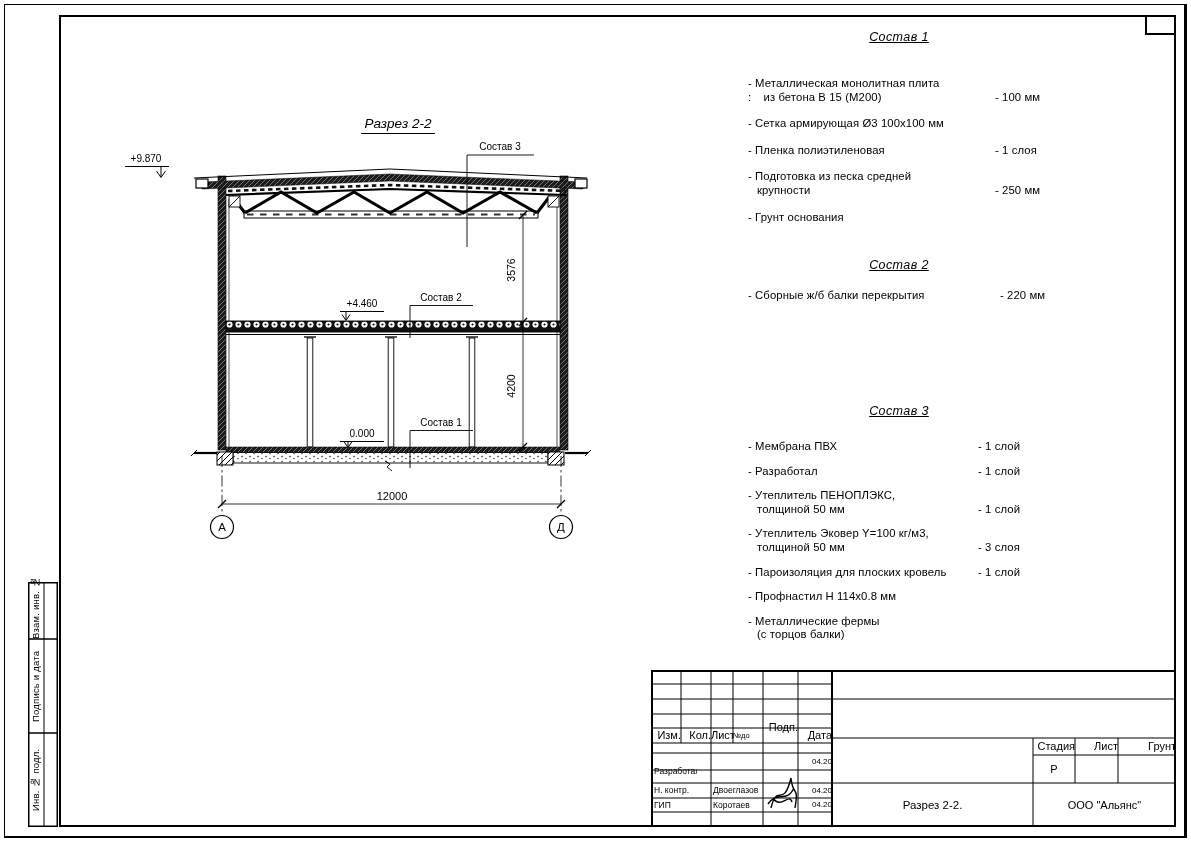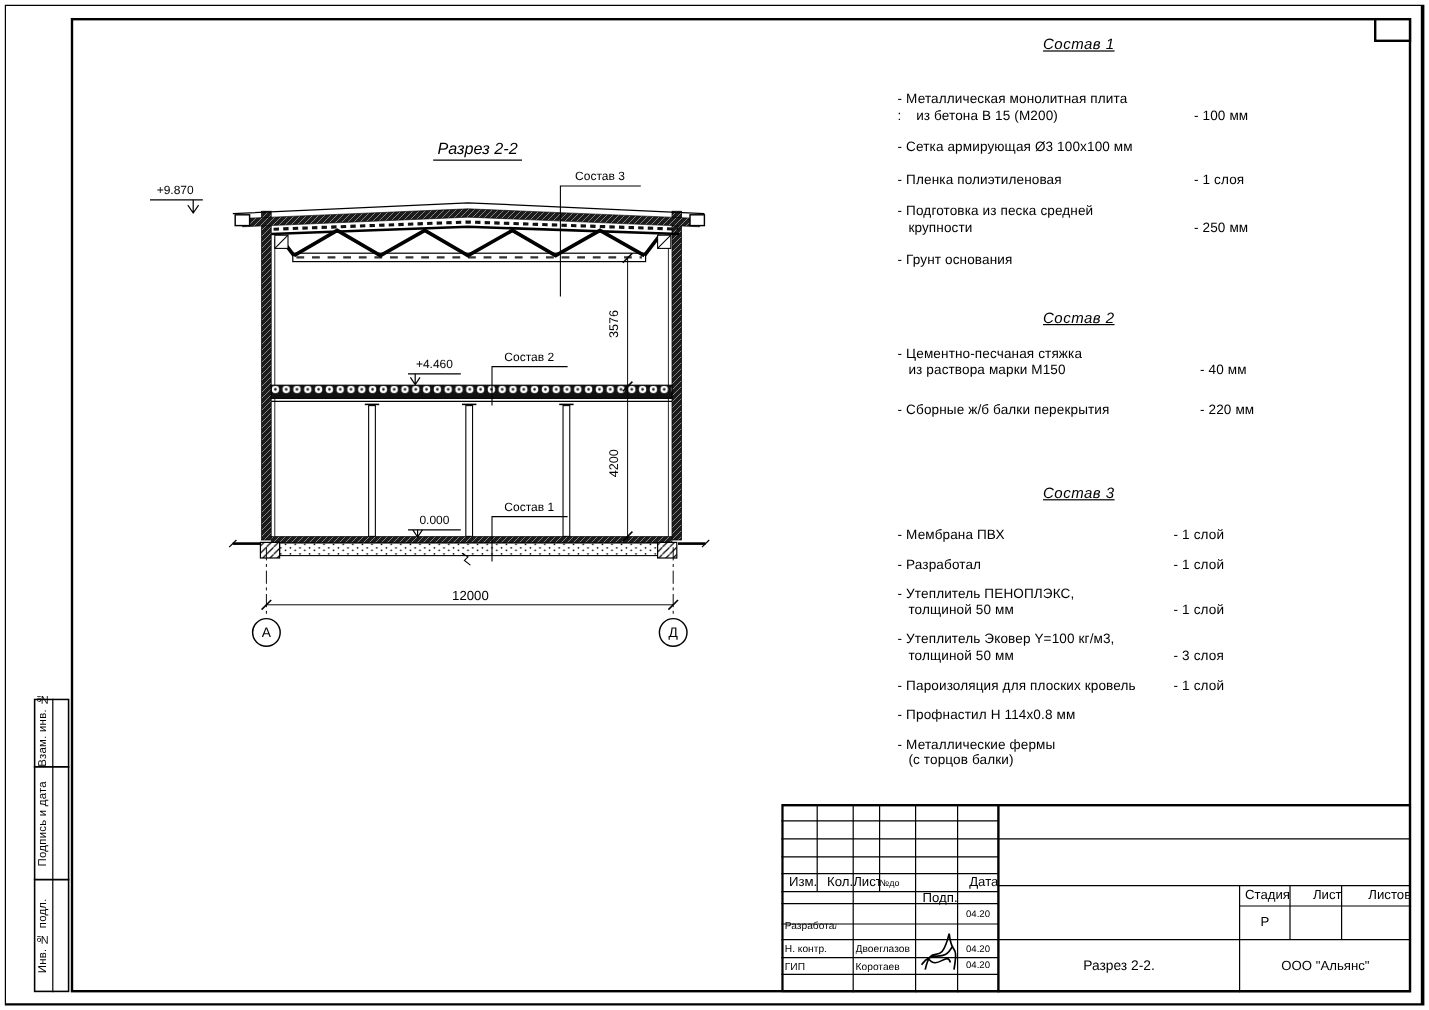--- a/index.html
+++ b/index.html
@@ -25,21 +25,21 @@
   .c1{top:30px}   .c1 h3{margin-bottom:33px} .c1 .item{margin-bottom:13px} .c1 .ival{left:247px}
   .c2{top:258px}  .c2 h3{margin-bottom:17px} .c2 .item{margin-bottom:20px} .c2 .ival{left:252px}
   .c3{top:404px}  .c3 h3{margin-bottom:22px} .c3 .item{margin-bottom:11px} .c3 .ival{left:230px}
 
   
   .tb{position:absolute;left:651px;top:670px;width:525px;height:157px}
   .tb .cell{position:absolute;overflow:hidden;white-space:nowrap}
   .lbl10{font-size:11px;text-align:right}
   .lbl7{font-size:7.5px;text-align:center}
   .lbl85{font-size:8.5px}
-  .date{font-size:8px;text-align:center}
+  .date{font-size:8px;text-align:right}
 
   .drawing{position:absolute;left:0;top:0}
   .drawing text{font-family:"Liberation Sans","DejaVu Sans",sans-serif;fill:#000}
 </style>
 </head>
 <body>
 
 <div class="page">
 
   <div class="outer-border"></div>
@@ -201,25 +201,20 @@
         <span class="l2">крупности</span></div>
       <div class="ival">- 250 мм</div>
     </div>
     <div class="item">
       <div><span>- Грунт основания</span></div>
     </div>
   </section>
 
   <section class="comp c2">
     <h3>Состав 2</h3>
-    <div class="item">
-      <div><span>- Цементно-песчаная стяжка</span><br>
-        <span class="l2">из раствора марки М150</span></div>
-      <div class="ival">- 40 мм</div>
-    </div>
     <div class="item">
       <div><span>- Сборные ж/б балки перекрытия</span></div>
       <div class="ival">- 220 мм</div>
     </div>
   </section>
 
   <section class="comp c3">
     <h3>Состав 3</h3>
     <div class="item">
       <div><span>- Мембрана ПВХ</span></div>
@@ -292,37 +287,37 @@
         <line x1="382" y1="68" x2="382" y2="157"></line>
       </g>
       <line x1="181" y1="0" x2="181" y2="157" stroke="#000" stroke-width="2"></line>
       <path d="M120,138 C126,112 132,140 140,108 C142,128 148,114 144,138 M117,134 C127,120 135,134 143,118 M122,128 C130,140 138,122 141,132" fill="none" stroke="#000" stroke-width="1.4"></path>
     </svg>
 
     <div class="cell lbl10" style="left:0;top:58px;width:30px;height:15px;line-height:15px">Изм.</div>
     <div class="cell lbl10" style="left:30px;top:58px;width:30px;height:15px;line-height:15px">Кол.</div>
     <div class="cell lbl10" style="left:60px;top:58px;width:22px;height:15px;line-height:15px">Лист</div>
     <div class="cell lbl7" style="left:82px;top:58px;width:17px;height:15px;line-height:16px">№док.</div>
-    <div class="cell lbl10" style="left:112px;top:72px;width:35px;height:15px;line-height:15px">Подп.</div>
+    <div class="cell lbl10" style="left:112px;top:50px;width:35px;height:15px;line-height:15px">Подп.</div>
     <div class="cell lbl10" style="left:147px;top:58px;width:34px;height:15px;line-height:15px">Дата</div>
 
     <div class="cell lbl85" style="left:3px;top:93px;width:43px;height:17px;line-height:17px">Разработал</div>
     <div class="cell date" style="left:147px;top:83px;width:34px;height:17px;line-height:17px">04.20</div>
 
     <div class="cell lbl85" style="left:3px;top:113px;width:56px;height:15px;line-height:15px">Н. контр.</div>
     <div class="cell lbl85" style="left:62px;top:113px;width:50px;height:28px;line-height:15px">Двоеглазов</div>
     <div class="cell date" style="left:147px;top:113px;width:34px;height:15px;line-height:15px">04.20</div>
 
     <div class="cell lbl85" style="left:3px;top:128px;width:56px;height:14px;line-height:14px">ГИП</div>
     <div class="cell lbl85" style="left:62px;top:128px;width:50px;height:14px;line-height:14px">Коротаев</div>
     <div class="cell date" style="left:147px;top:128px;width:34px;height:14px;line-height:14px">04.20</div>
 
     <div class="cell lbl10" style="left:382px;top:68px;width:42px;height:17px;line-height:17px">Стадия</div>
     <div class="cell lbl10" style="left:424px;top:68px;width:43px;height:17px;line-height:17px">Лист</div>
-    <div class="cell lbl10" style="left:467px;top:68px;width:58px;height:17px;line-height:17px">Листов</div>
+    <div class="cell lbl10" style="left:467px;top:68px;width:58px;height:17px;line-height:17px">Грунт</div>
     <div class="cell" style="left:382px;top:85px;width:42px;height:28px;line-height:28px;font-size:11px;text-align:center">Р</div>
     <div class="cell" style="left:424px;top:85px;width:43px;height:28px;line-height:28px;font-size:11px;text-align:center"></div>
     <div class="cell" style="left:467px;top:85px;width:58px;height:28px;line-height:28px;font-size:11px;text-align:center"></div>
 
     <div class="cell" style="left:181px;top:113px;width:201px;height:44px;line-height:44px;font-size:11.5px;text-align:center">Разрез 2-2.</div>
     <div class="cell" style="left:382px;top:113px;width:143px;height:44px;line-height:44px;font-size:11px;text-align:center">ООО "Альянс"</div>
   </div>
 
 </div>
 

